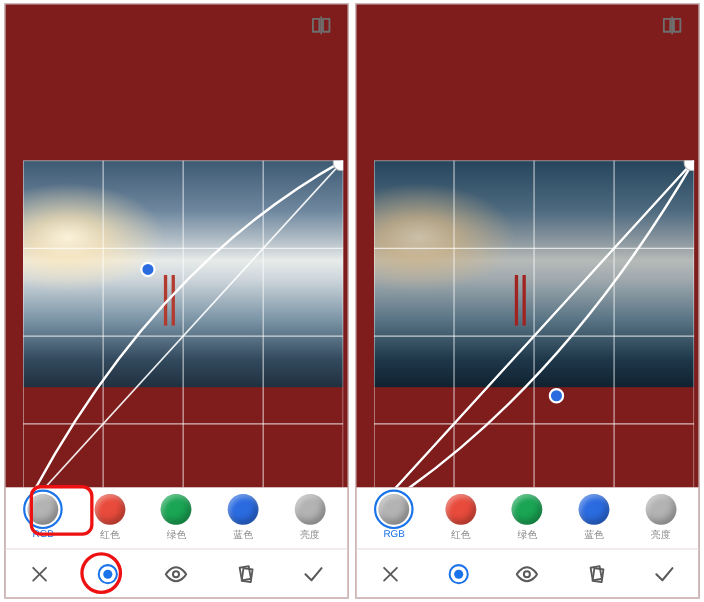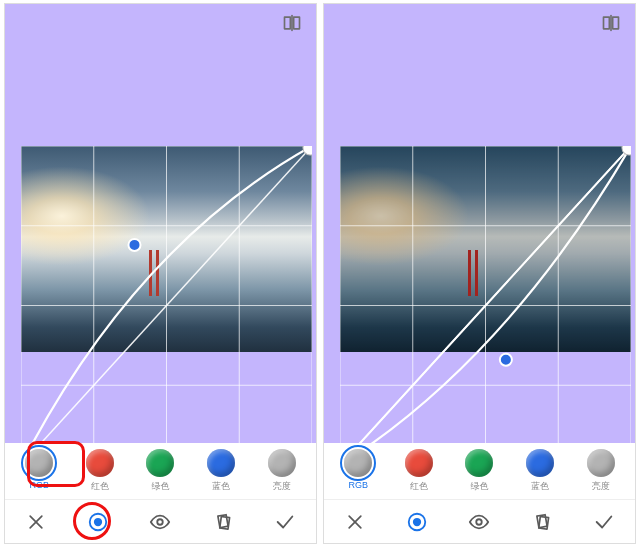--- a/index.html
+++ b/index.html
@@ -10,21 +10,21 @@
     font-family: -apple-system, "PingFang SC", "Helvetica Neue", sans-serif;
     font-size: 10px;
     display: flex;
     gap: 6px;
     padding: 3px 4px;
     overflow: hidden;
   }
   .pane {
     flex: 1;
     border: 1px solid #ddd;
-    background: #c4b5fd;
+    background: #7f1d1d;
     display: flex;
     flex-direction: column;
     position: relative;
   }
 
   
   .topbar {
     height: 40px;
     display: flex;
     justify-content: flex-end;

